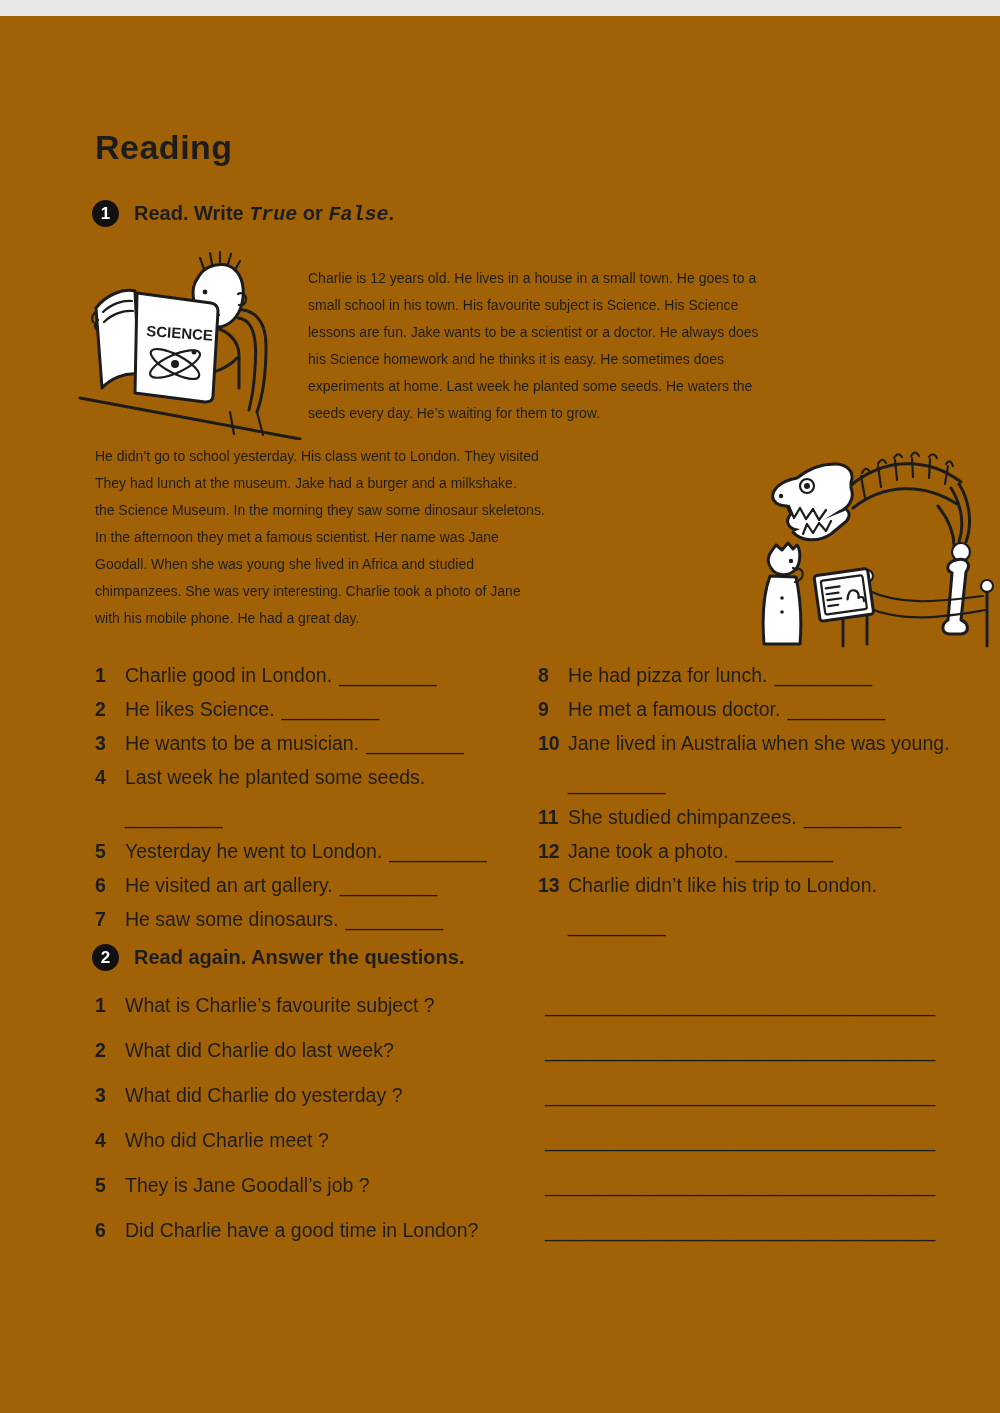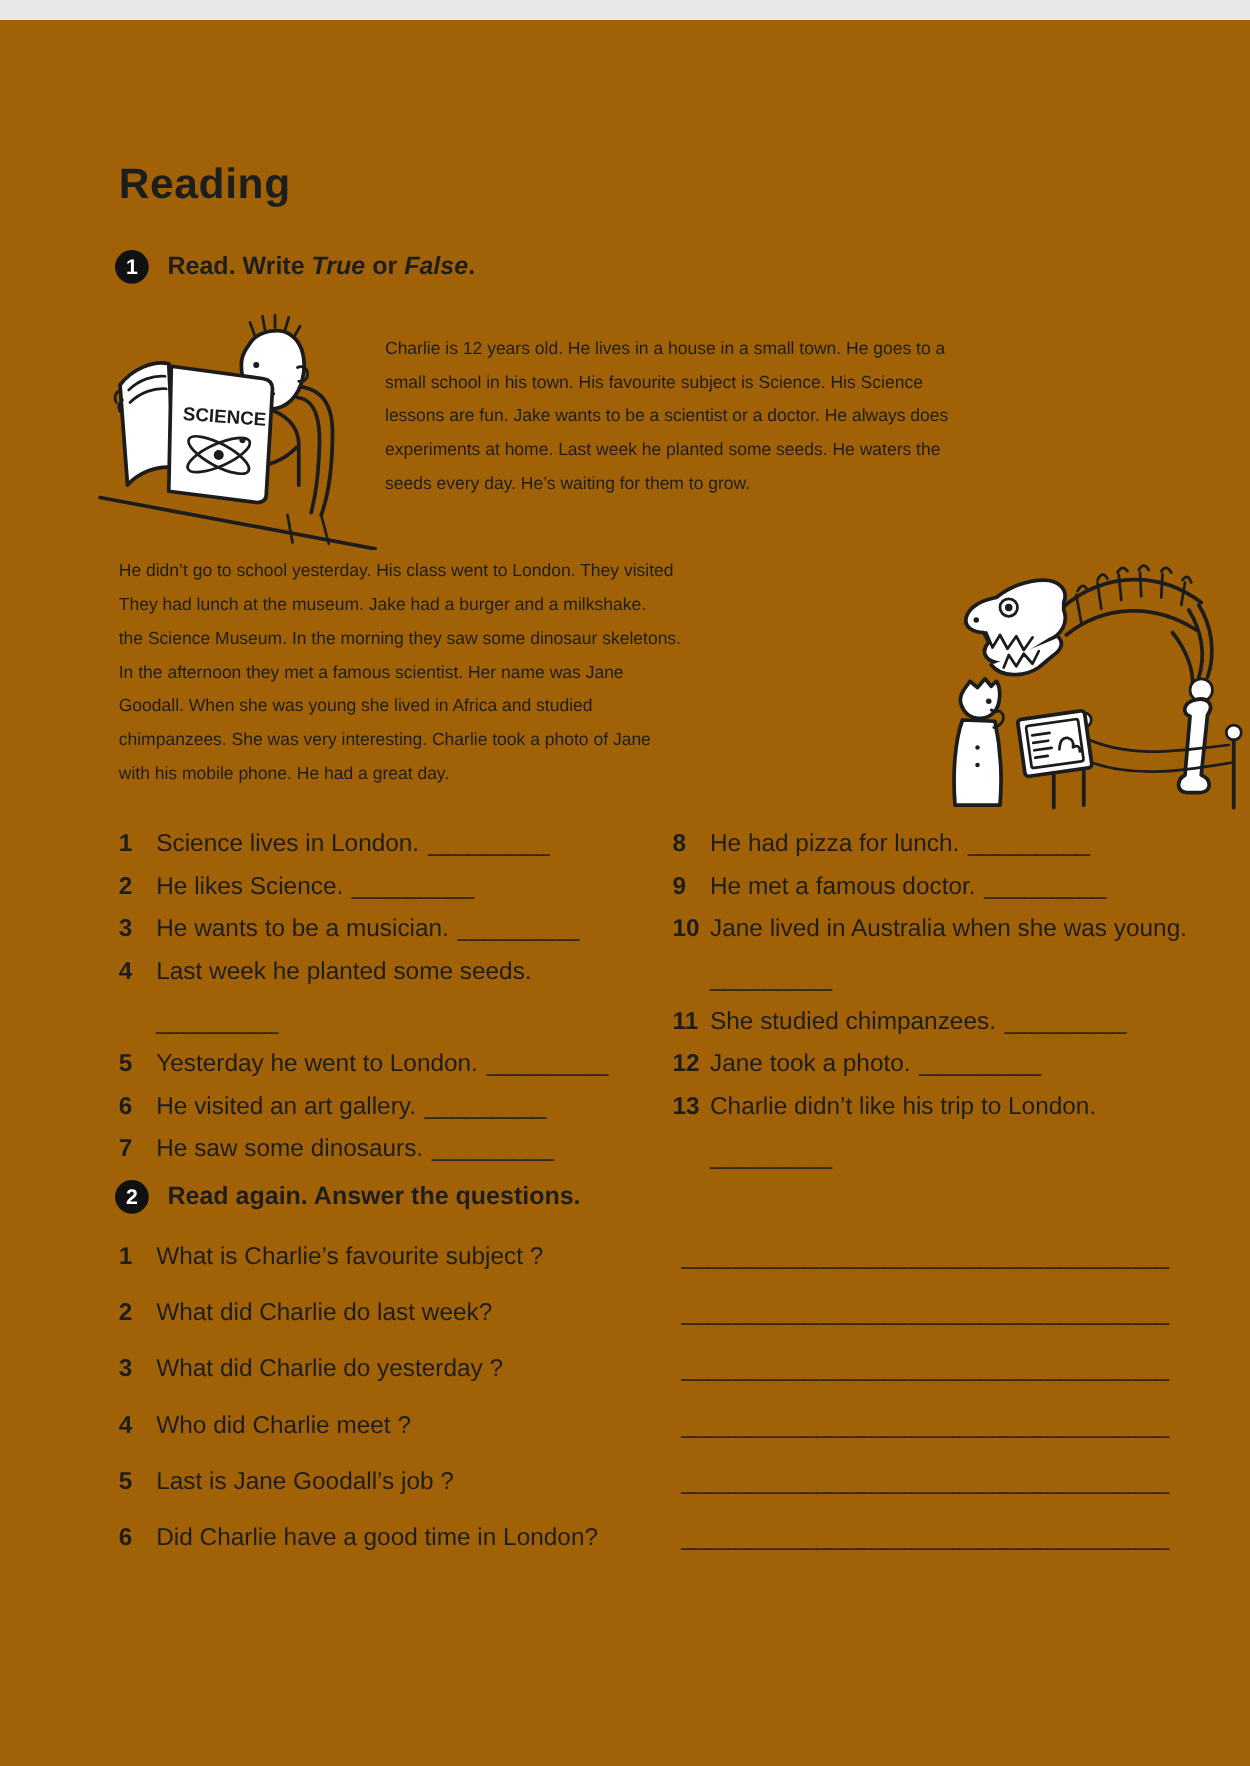--- a/index.html
+++ b/index.html
@@ -16,21 +16,21 @@
   }
   .ex-header { position:absolute; display:flex; align-items:flex-start; gap:15px; }
   .ex1-header { left:92px; top:184px; }
   .ex2-header { left:92px; top:928px; }
   .badge {
     width:27px; height:27px; border-radius:50%; background:#111;
     color:#fff; font-weight:bold; font-size:17px;
     display:flex; align-items:center; justify-content:center; flex:none;
   }
   .instr { font-size:20px; font-weight:bold; padding-top:2px; }
-  .instr .it { font-style:italic; }
+  .instr .it { font-style:italic;font-family:Liberation Mono, monospace; }
 
   .illus { position:absolute; }
   .illus-boy { left:78px; top:230px; }
   .illus-dino { left:755px; top:424px; }
 
   .para { position:absolute; font-size:14px; line-height:27px; }
   .para div { white-space:nowrap; }
   .para1 { left:308px; top:249px; }
   .para2 { left:95px; top:427px; }
 
@@ -108,20 +108,21 @@
       <circle class="filld" cx="116" cy="106" r="2.5"></circle>
 
       <path class="stroke thin" d="M18,66 q-6,4 -3,10 M20,74 q-5,4 -2,9"></path>
     </svg>
   </div>
 
   <div class="para para1">
     <div>Charlie is 12 years old. He lives in a house in a small town. He goes to a</div>
     <div>small school in his town. His favourite subject is Science. His Science</div>
     <div>lessons are fun. Jake wants to be a scientist or a doctor. He always does</div>
+    <div>his Science homework and he thinks it is easy. He sometimes does</div>
     <div>experiments at home. Last week he planted some seeds. He waters the</div>
     <div>seeds every day. He’s waiting for them to grow.</div>
   </div>
 
   <div class="para para2">
     <div>He didn’t go to school yesterday. His class went to London. They visited</div>
     <div>They had lunch at the museum. Jake had a burger and a milkshake.</div>
     <div>the Science Museum. In the morning they saw some dinosaur skeletons.</div>
     <div>In the afternoon they met a famous scientist. Her name was Jane</div>
     <div>Goodall. When she was young she lived in Africa and studied</div>
@@ -176,21 +177,21 @@
       <path class="stroke thin" d="M40,142 C48,140 50,133 45,129"></path>
       <circle class="filld" cx="27" cy="158" r="1.8"></circle>
       <circle class="filld" cx="27" cy="172" r="1.8"></circle>
     </svg>
   </div>
 
   <div class="tfcol tfcol-left">
     <div class="tfitem">
         <div class="tfrow">
           <span class="tfnum">1</span>
-          <span class="tftext">Science lives in London.</span>
+          <span class="tftext">Charlie good in London.</span>
           <span class="blank-inline">_________</span>
         </div>
       </div>
     <div class="tfitem">
         <div class="tfrow">
           <span class="tfnum">2</span>
           <span class="tftext">He likes Science.</span>
           <span class="blank-inline">_________</span>
         </div>
       </div>
@@ -306,21 +307,21 @@
     <div class="qrow">
         <div class="qleft">
           <span class="tfnum">4</span>
           <span>Who did Charlie meet ?</span>
         </div>
         <span class="ansline">____________________________________</span>
       </div>
     <div class="qrow">
         <div class="qleft">
           <span class="tfnum">5</span>
-          <span>Last is Jane Goodall’s job ?</span>
+          <span>They is Jane Goodall’s job ?</span>
         </div>
         <span class="ansline">____________________________________</span>
       </div>
     <div class="qrow">
         <div class="qleft">
           <span class="tfnum">6</span>
           <span>Did Charlie have a good time in London?</span>
         </div>
         <span class="ansline">____________________________________</span>
       </div>

